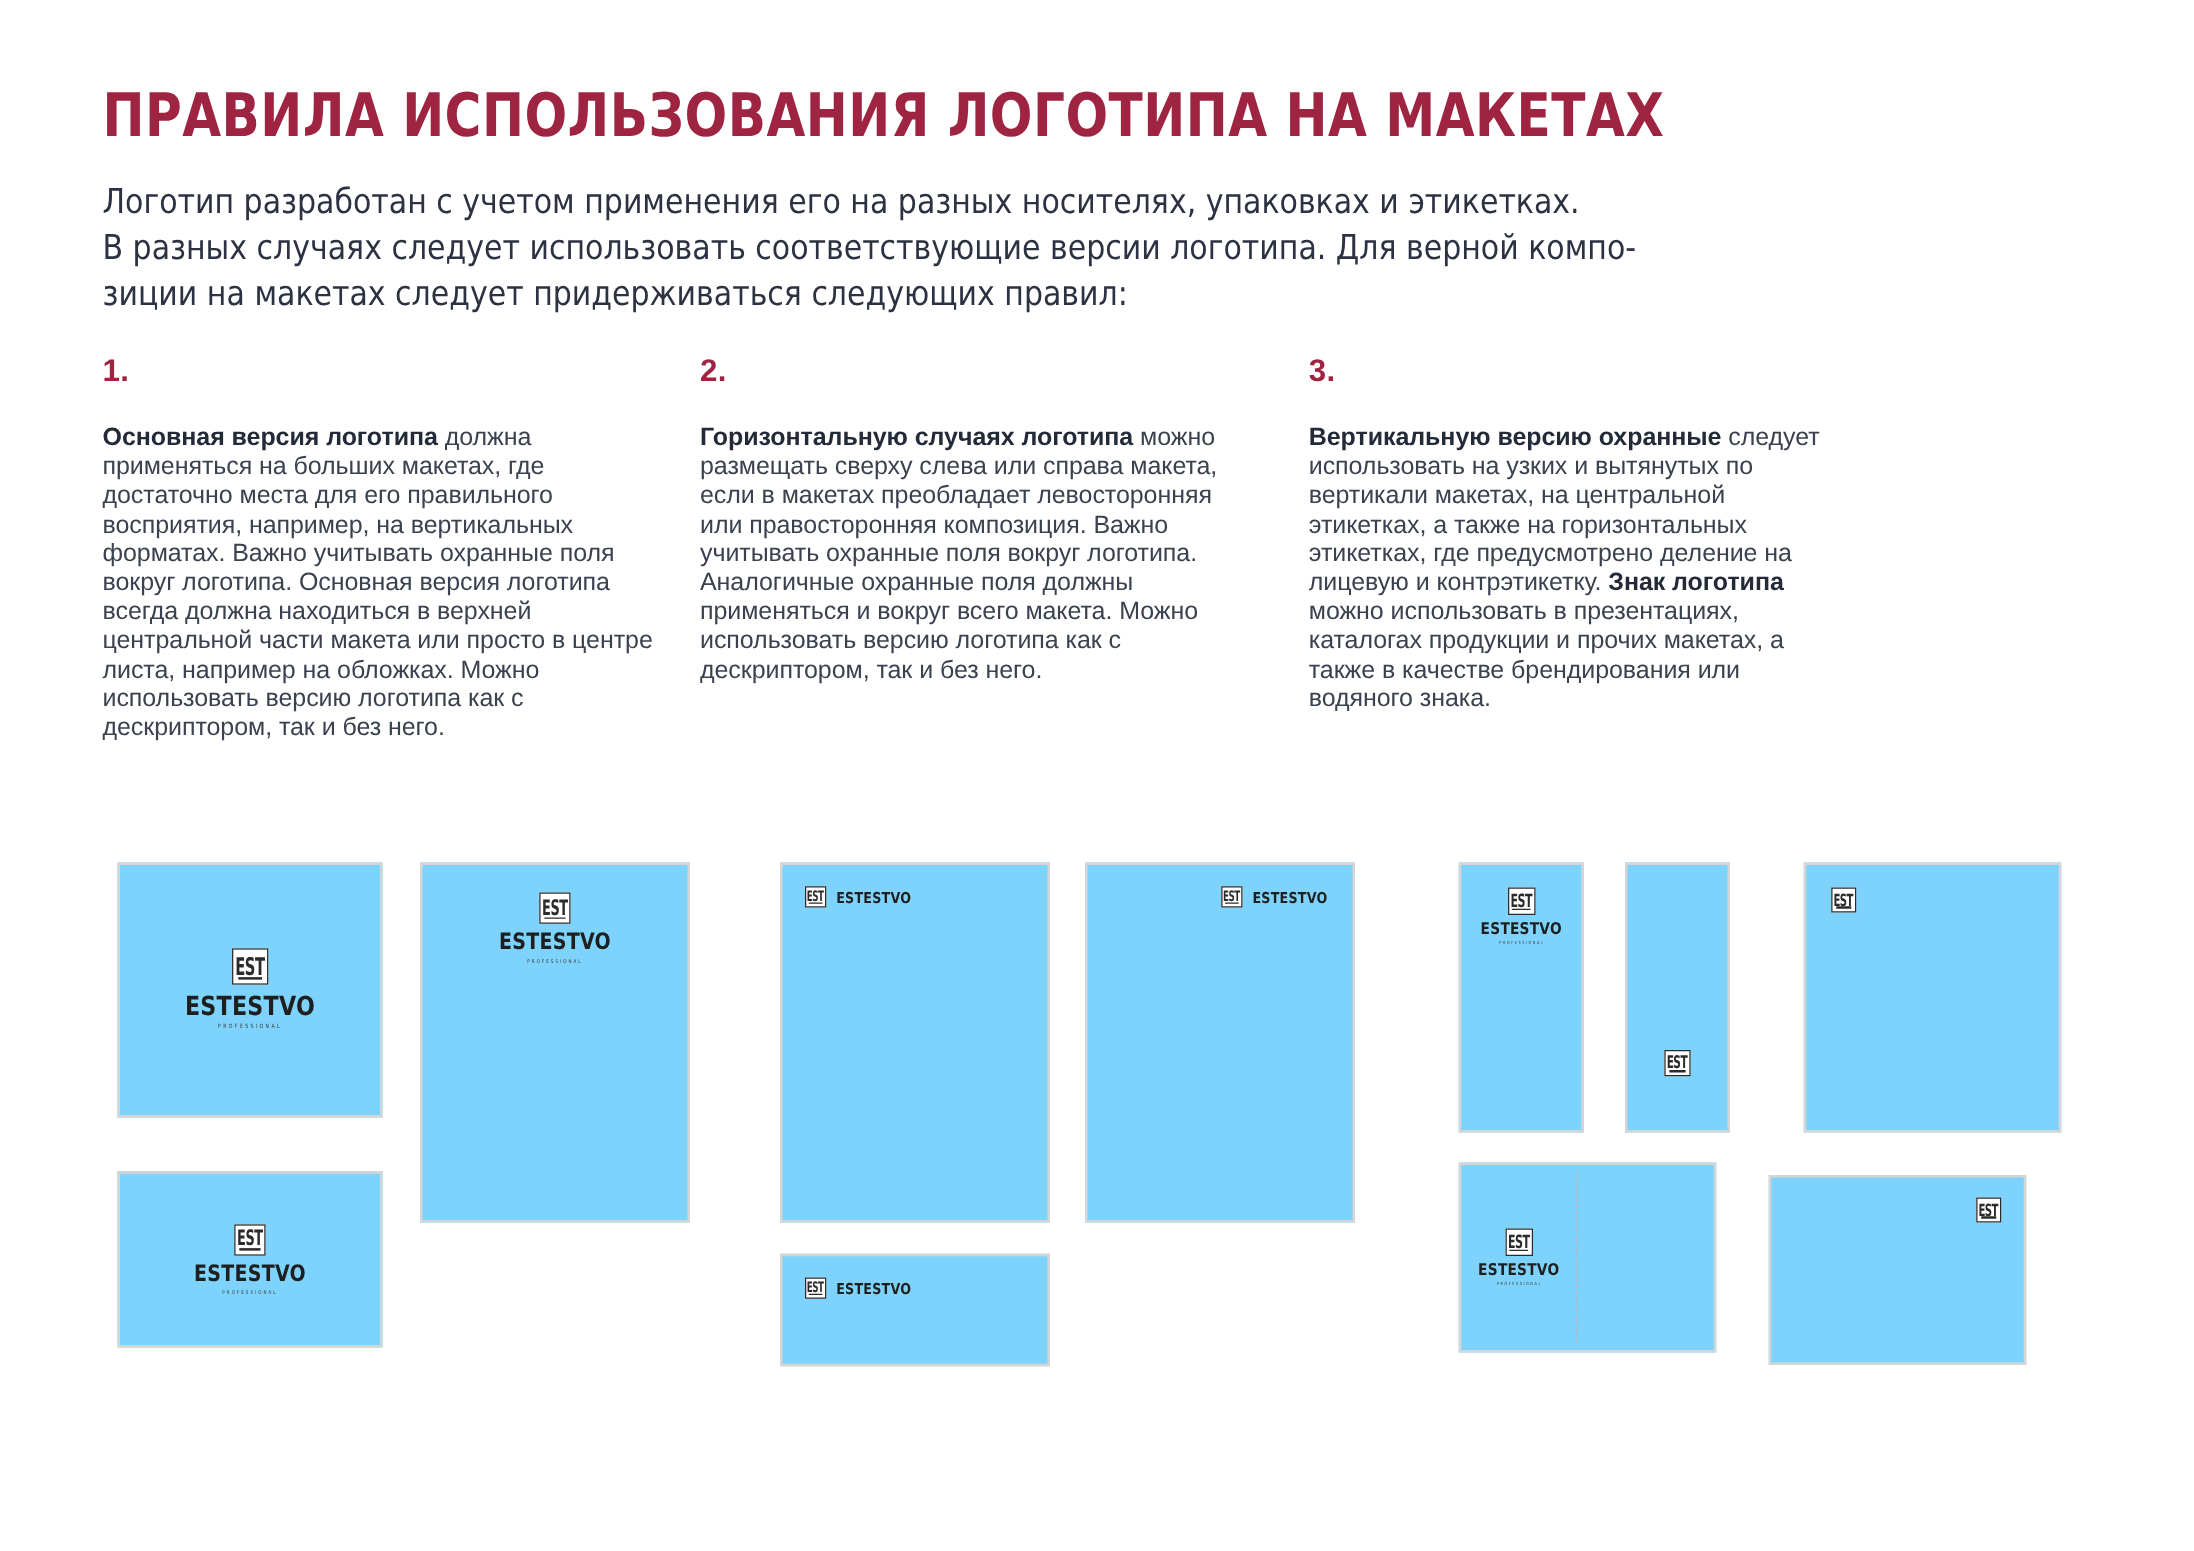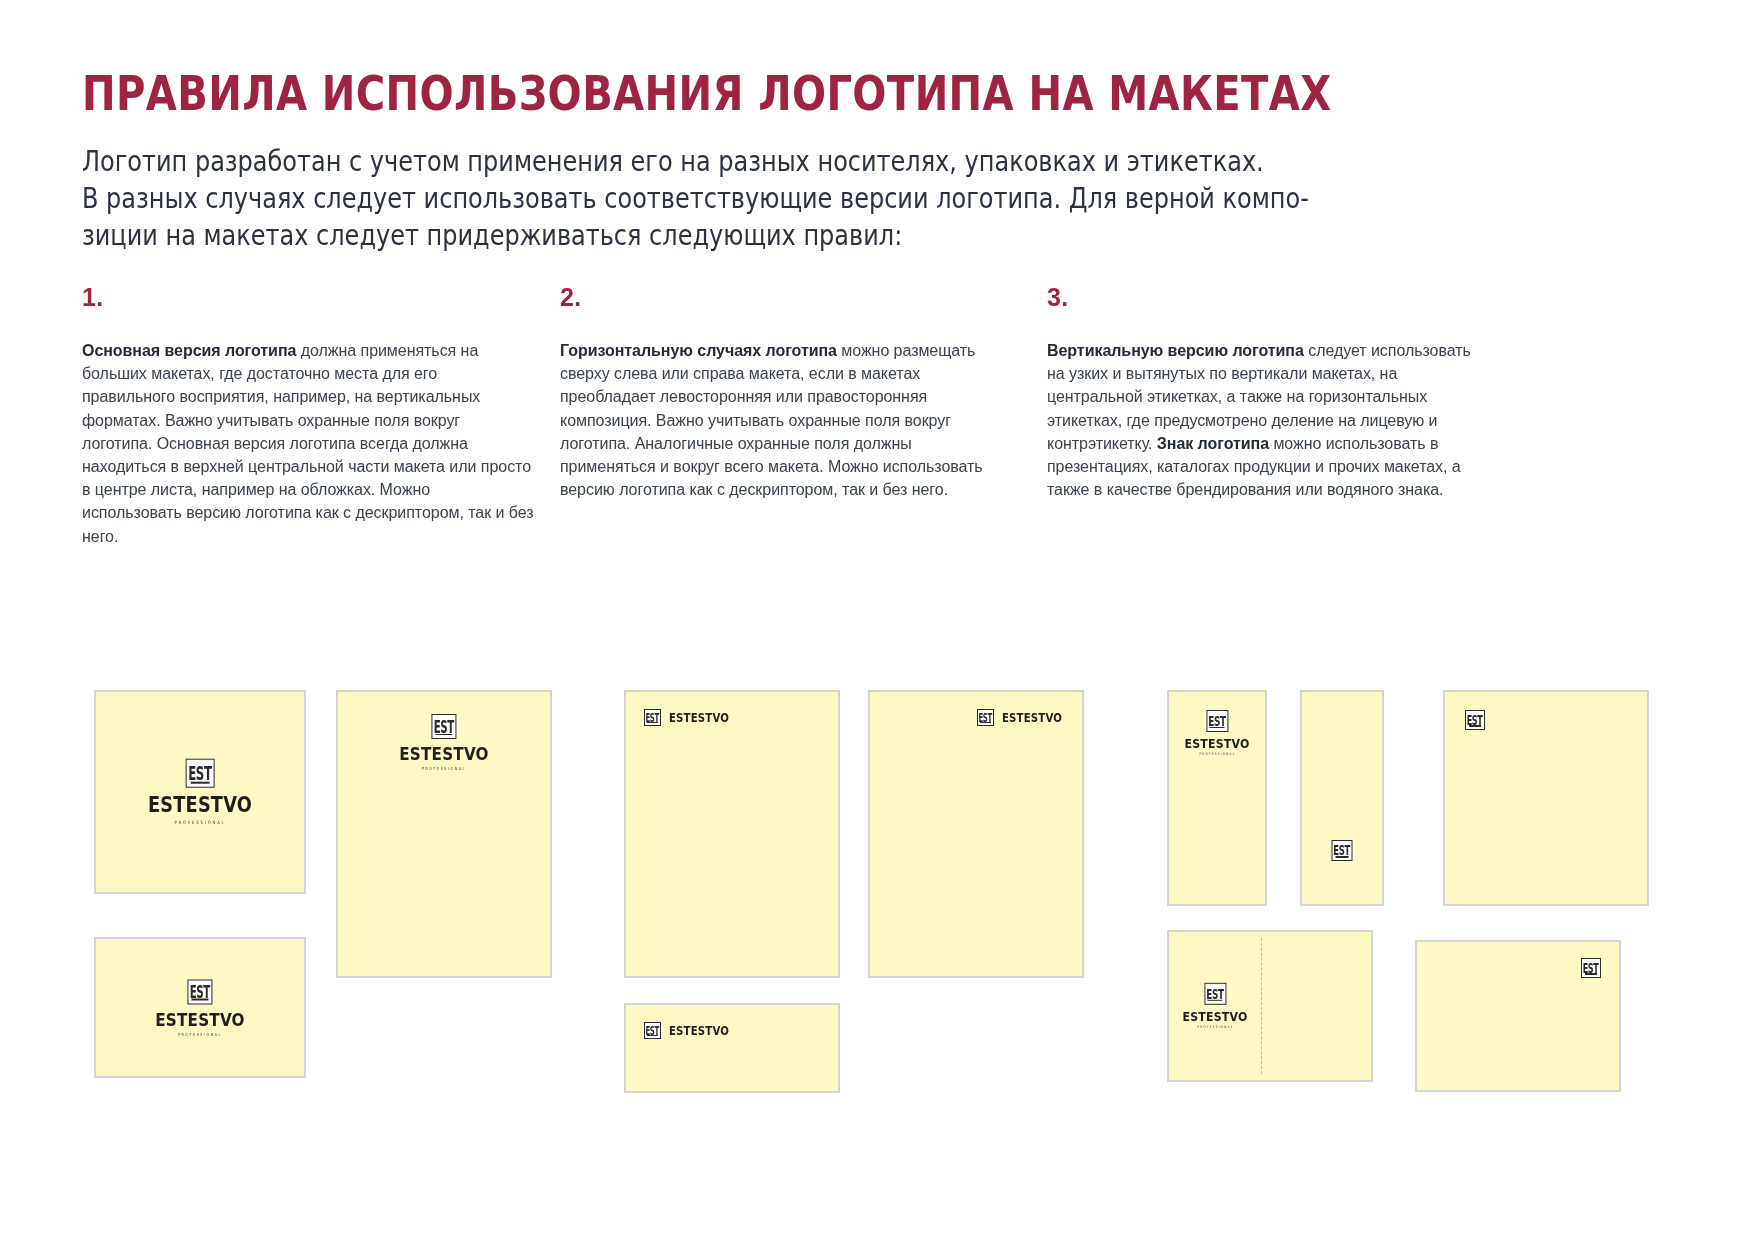--- a/index.html
+++ b/index.html
@@ -59,37 +59,37 @@
 
   .col-num {
     font-size: 25px;
     font-weight: bold;
     color: #9e2441;
     line-height: 28px;
     margin-bottom: 15px;
     letter-spacing: 0.3px;
   }
   .col-body {
-    font-size: 16px;
+    font-size: 20px;
     line-height: 23.2px;
     color: #3a414f;
     letter-spacing: -0.05px;
     margin-top: 28px;
   }
   .col-body b {
     font-weight: bold;
     color: #232a38;
   }
 
   
   .mock {
     position: absolute;
     box-sizing: border-box;
     border: 2px solid #d5d5d5;
-    background: #fef9c3;
+    background: #7dd3fc;
   }
 
   
   .logo {
     position: absolute;
     display: flex;
     flex-direction: column;
     align-items: center;
     line-height: 1;
   }
@@ -172,21 +172,21 @@
 <div class="col col-2">
   <div class="col-num">2.</div>
   <div class="col-body">
     <b>Горизонтальную случаях логотипа</b><span> можно размещать сверху слева или справа макета, если в макетах преобладает левосторонняя или правосторонняя композиция. Важно учитывать охранные поля вокруг логотипа. Аналогичные охранные поля должны применяться и вокруг всего макета. Можно использовать версию логотипа как с дескриптором, так и без него.</span>
   </div>
 </div>
 
 <div class="col col-3">
   <div class="col-num">3.</div>
   <div class="col-body">
-    <b>Вертикальную версию логотипа</b><span> следует использовать на узких и вытянутых по вертикали макетах, на центральной этикетках, а также на горизонтальных этикетках, где предусмотрено деление на лицевую и контрэтикетку. </span><b>Знак логотипа</b><span> можно использовать в презентациях, каталогах продукции и прочих макетах, а также в качестве брендирования или водяного знака.</span>
+    <b>Вертикальную версию охранные</b><span> следует использовать на узких и вытянутых по вертикали макетах, на центральной этикетках, а также на горизонтальных этикетках, где предусмотрено деление на лицевую и контрэтикетку. </span><b>Знак логотипа</b><span> можно использовать в презентациях, каталогах продукции и прочих макетах, а также в качестве брендирования или водяного знака.</span>
   </div>
 </div>
 
 <div class="mock" style="left:94px; top:690px; width:212px; height:204px;">
   <div class="logo" style="left:50%; top:50%; transform:translate(-50%,-50%);">
     <div class="mono" style="width:29px; height:29px; font-size:16px;">
       <span>EST</span>
     </div>
     <div class="wordmark" style="font-size:21px; margin-top:7px;">ESTESTVO</div>
     <div class="descriptor" style="font-size:4.6px; letter-spacing:2.1px; margin-top:5px;">PROFESSIONAL</div>

